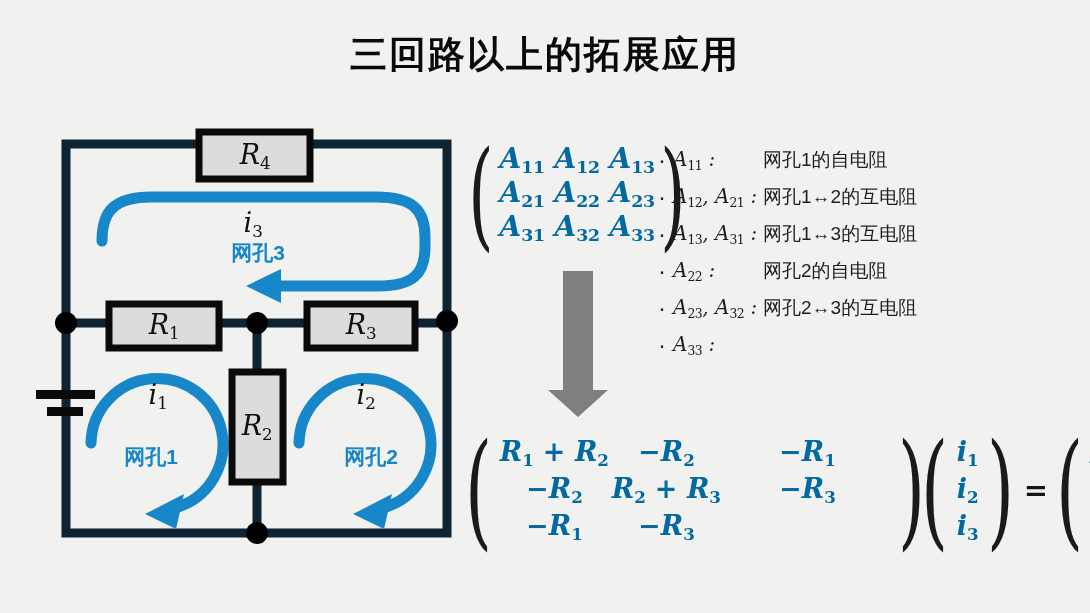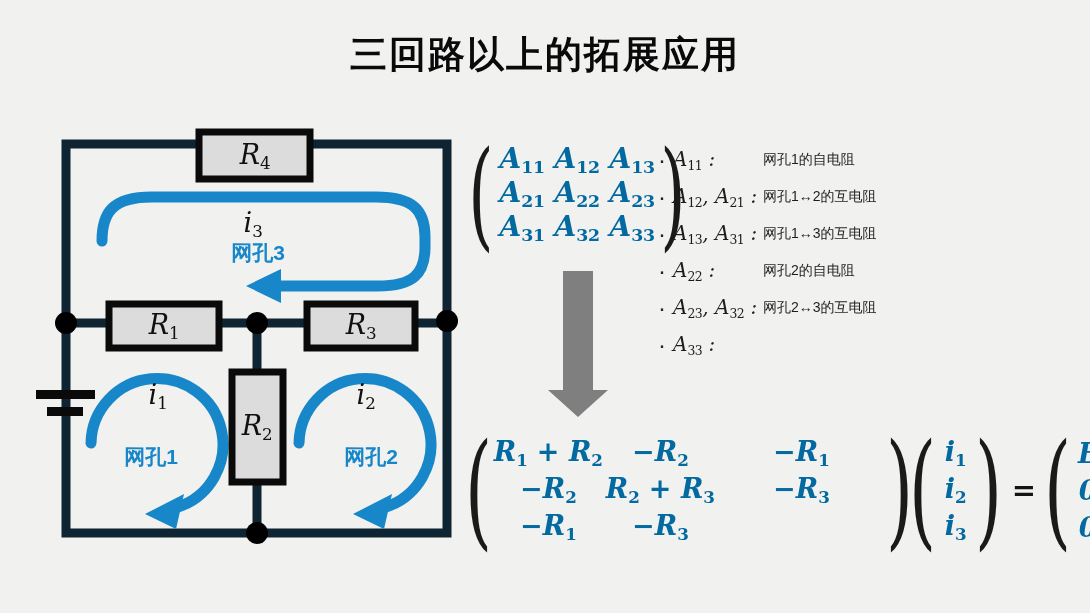--- a/index.html
+++ b/index.html
@@ -42,31 +42,31 @@
   .coeff .paren{font-size:118px}
   .coeff .grid{
     display:grid;grid-template-columns:repeat(3,50px);column-gap:5px;grid-auto-rows:34px;
     align-items:center;justify-items:center;font-size:28px;margin:0 6px;
   }
   
   .legend{position:absolute;left:658px;top:141px;width:432px}
   .legend .row{position:relative;height:37px;display:flex;align-items:center}
   .legend .bullet{width:15px;font-size:24px;color:#222}
   .legend .term{font-size:20px;color:#1c1c1c;white-space:nowrap}
-  .legend .desc{position:absolute;left:105px;font-size:14px;color:#1e1e1e;white-space:nowrap}
+  .legend .desc{position:absolute;left:105px;font-size:19px;color:#1e1e1e;white-space:nowrap}
   
   .down-arrow{position:absolute;left:548px;top:271px;width:60px}
   .down-arrow .shaft{width:30px;height:119px;background:var(--arrow_gray);margin:0 auto}
   .down-arrow .head{width:0;height:0;border-left:30px solid transparent;border-right:30px solid transparent;border-top:27px solid var(--arrow_gray)}
   
   .equation{position:absolute;left:467px;top:426px;height:128px;display:flex;align-items:center}
   .equation .paren{font-size:126px}
   .eq-grid{
     display:grid;grid-template-columns:100px 108px 158px;column-gap:8px;grid-auto-rows:37px;
-    align-items:center;justify-items:center;font-size:27px;margin:0 8px;white-space:nowrap;
+    align-items:center;justify-items:center;font-size:27px;margin:0 14px;white-space:nowrap;
   }
   .vec{display:grid;grid-auto-rows:37px;align-items:center;justify-items:center;font-size:27px;margin:0 2px}
   .vec.cur{width:38px}
   .vec.rhs{width:34px}
   .eqsign{font-family:"DejaVu Serif",serif;font-weight:bold;font-size:29px;margin:0 10px 0 12px;color:#151515}
 </style>
 </head>
 <body>
 
 <div class="title">三回路以上的拓展应用</div>

